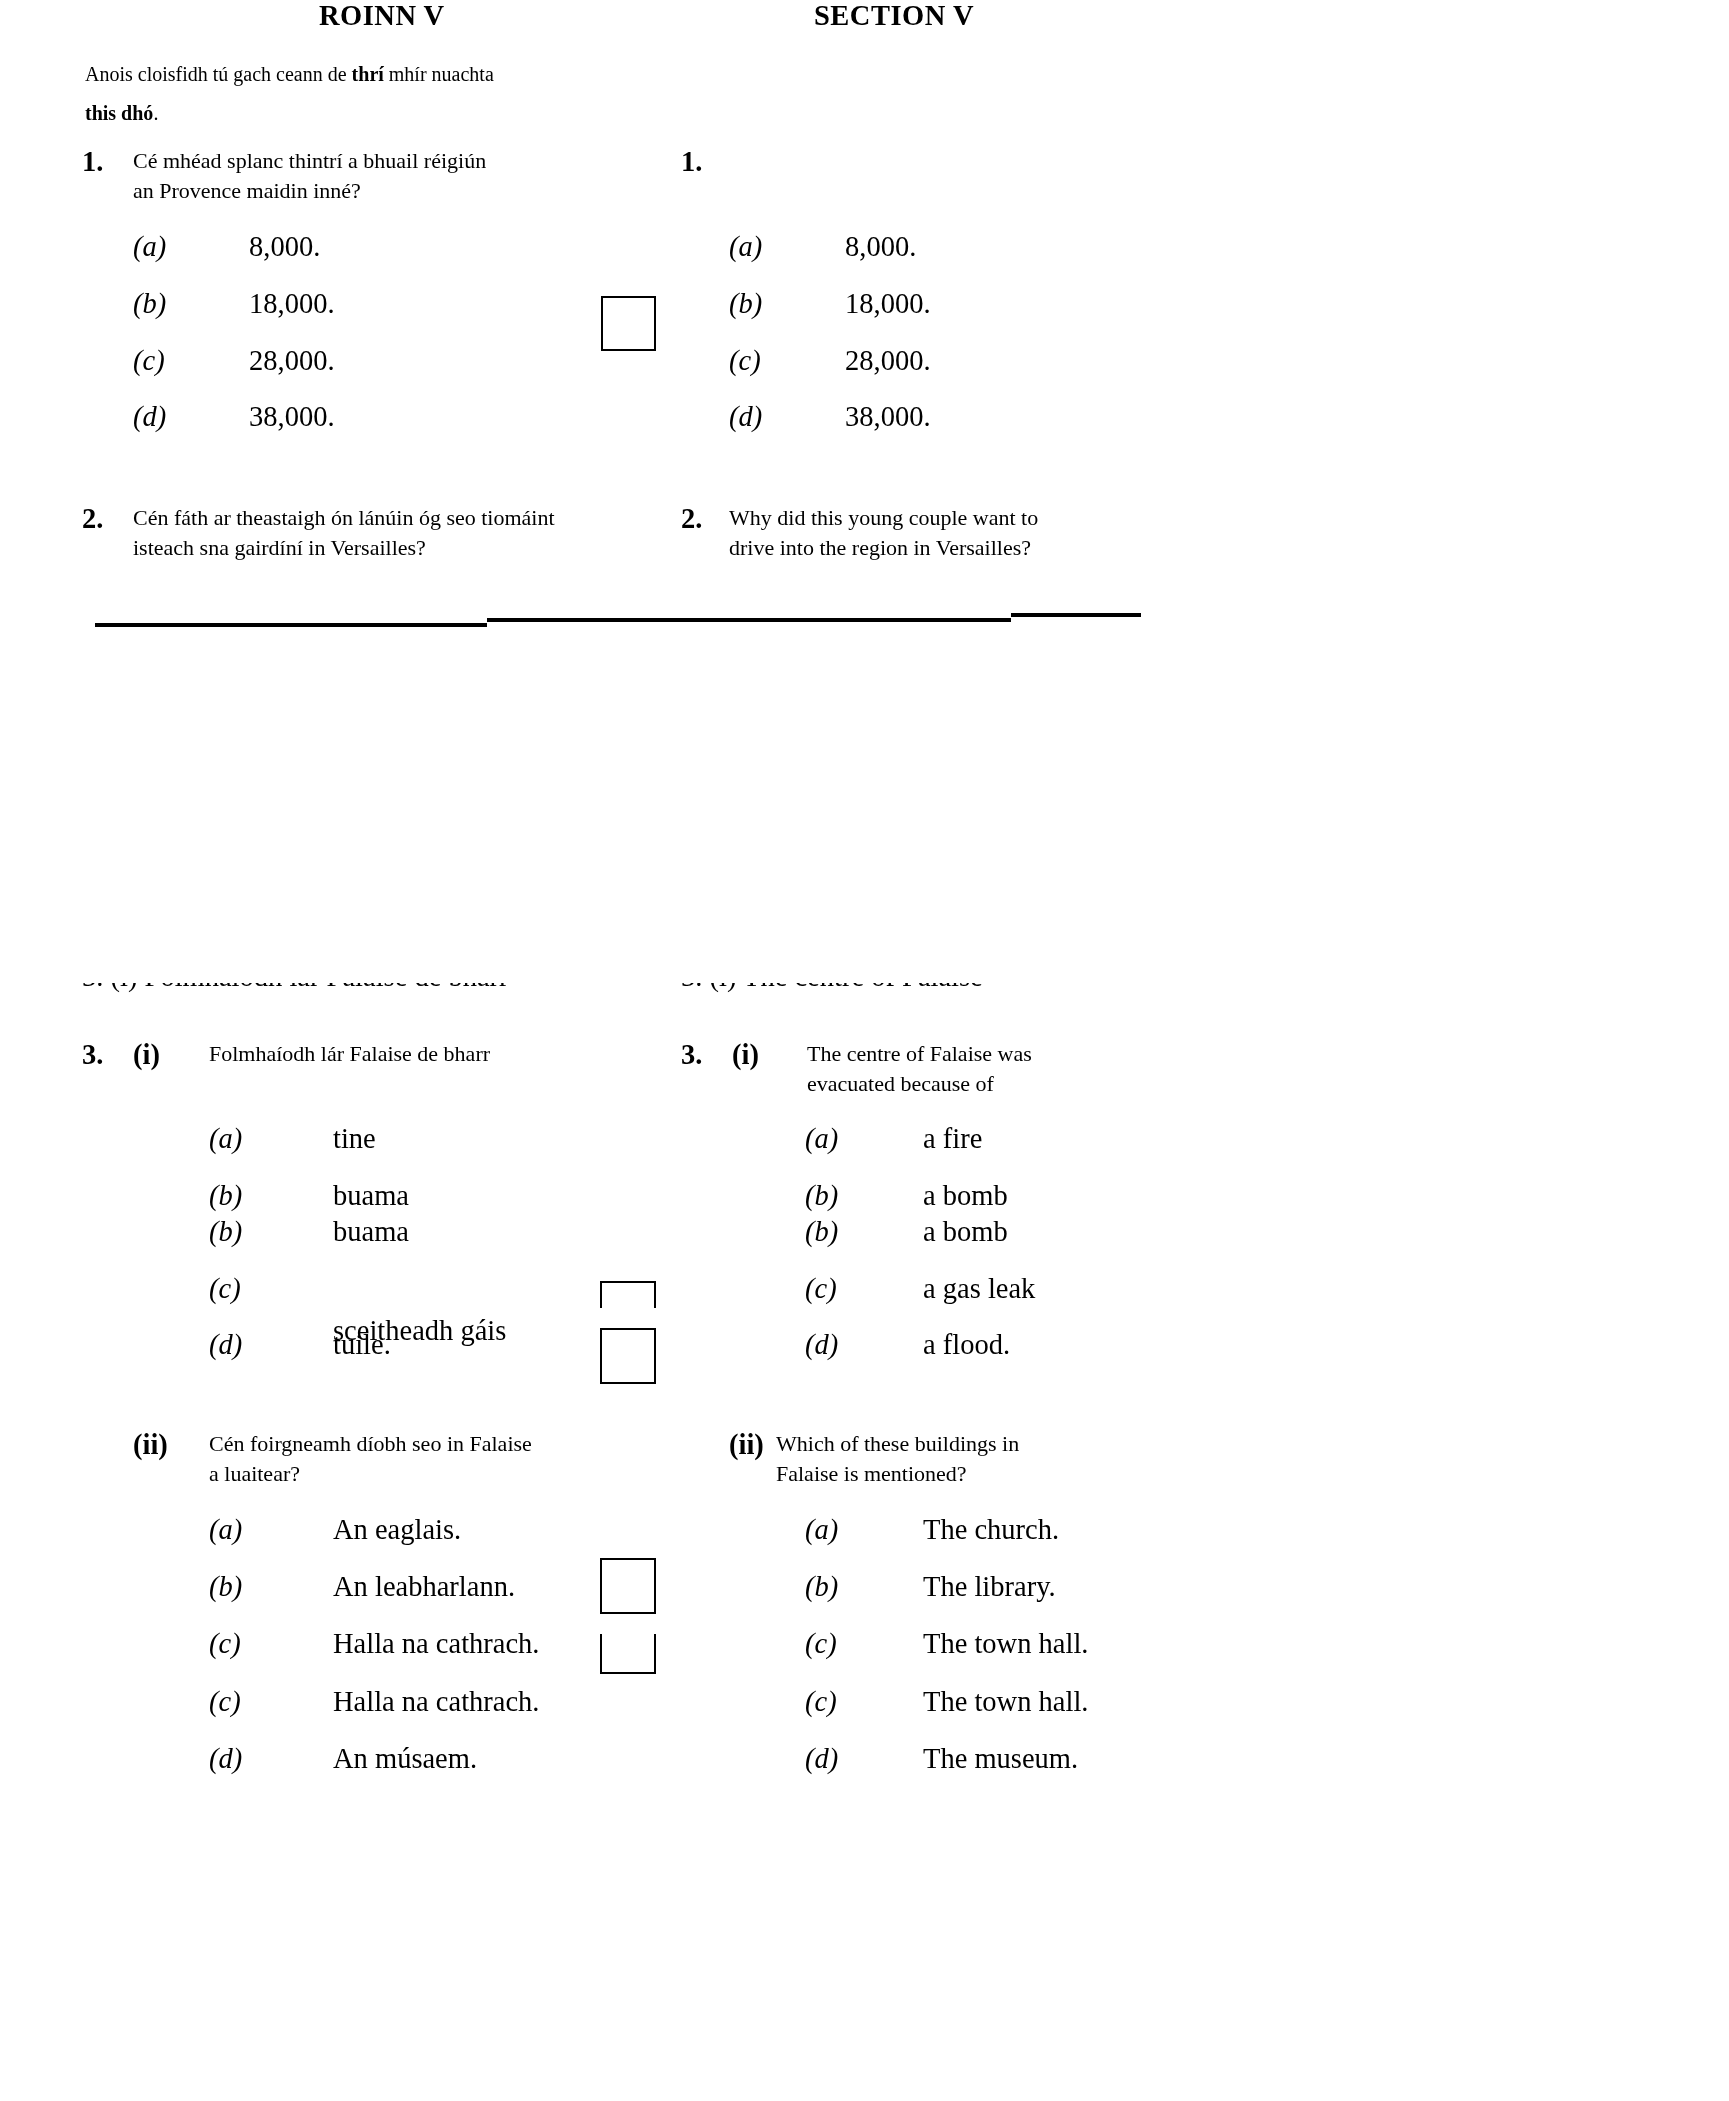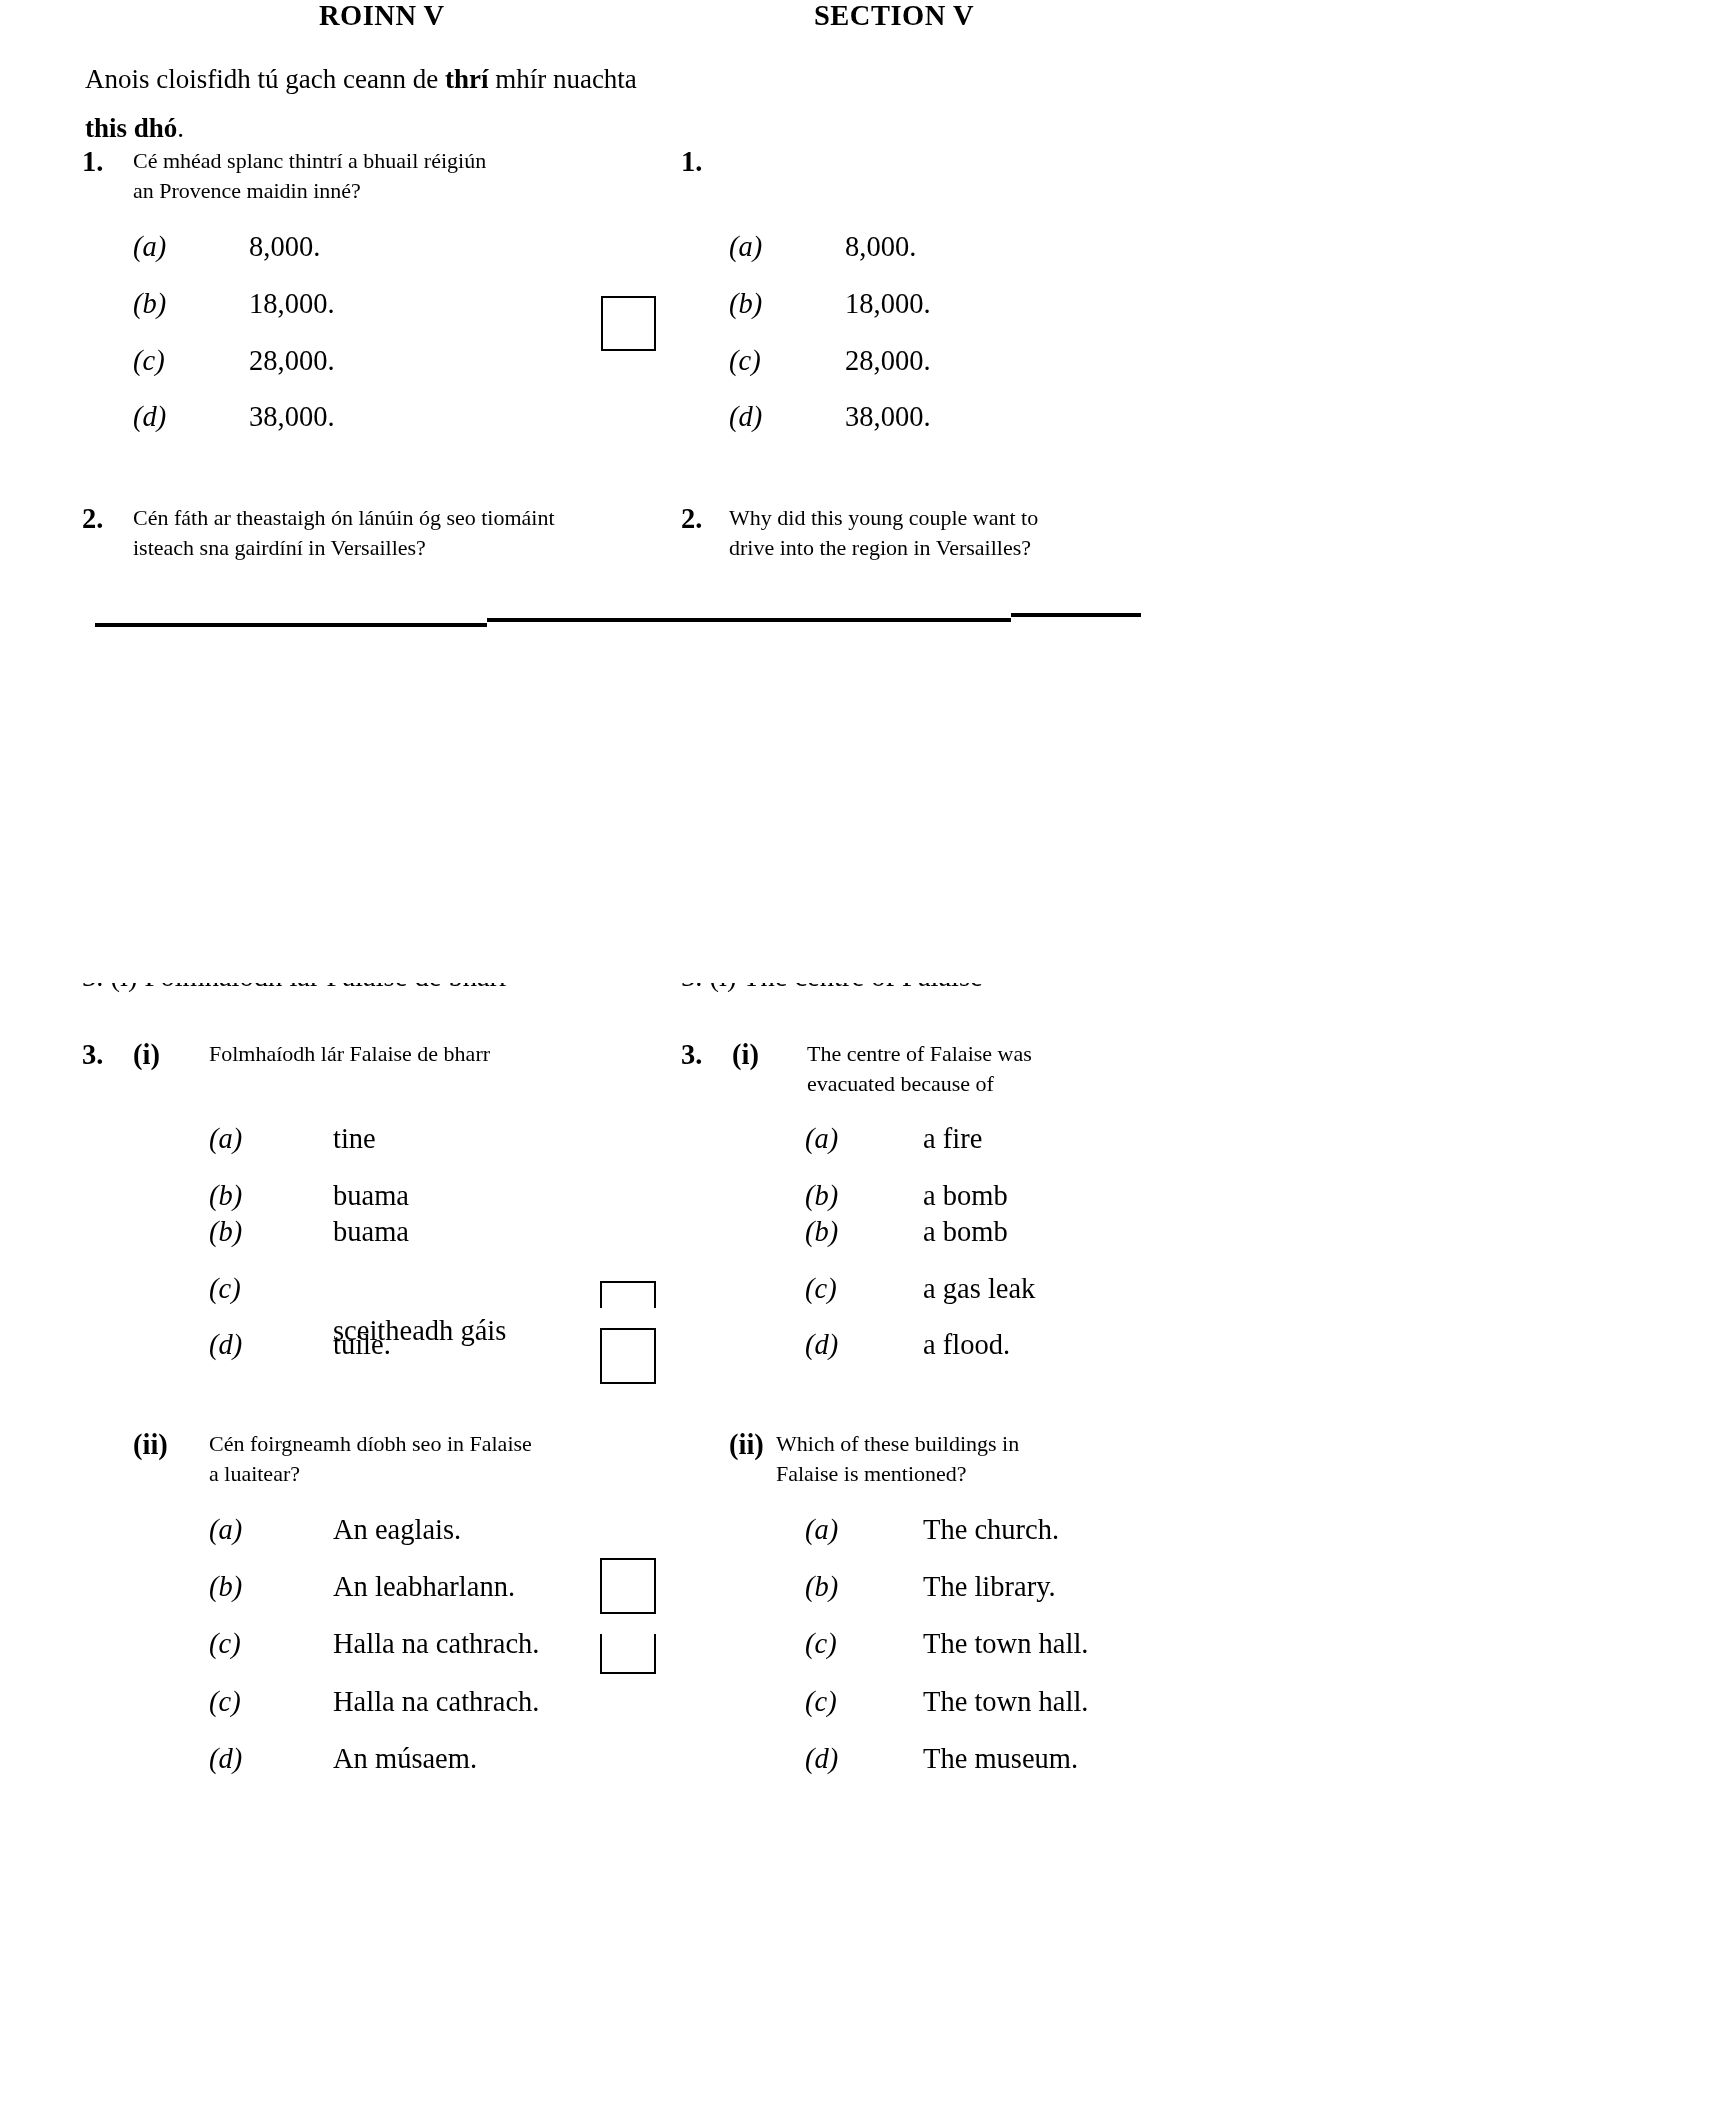--- a/index.html
+++ b/index.html
@@ -20,22 +20,22 @@
   }
   .abs { position: absolute; }
 
   
   .hdr {
     font-size: 28.5px;
     font-weight: bold;
     letter-spacing: 0.5px;
   }
   .body-txt {
-    font-size: 27px;
-    line-height: 49px;
+    font-size: 20px;
+    line-height: 39px;
     white-space: pre-line;
   }
   .body-txt b { font-weight: bold; }
   .qnum {
     font-size: 28.5px;
     font-weight: bold;
   }
   .rnum {
     font-size: 28.5px;
     font-weight: bold;

